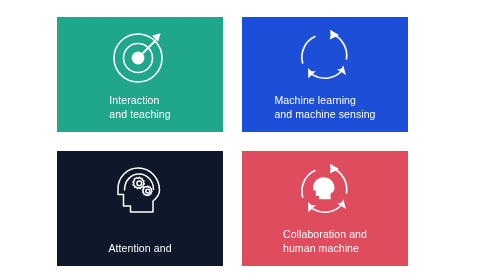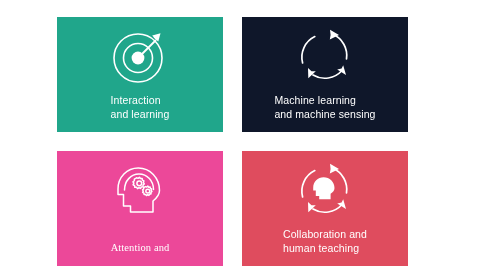--- a/index.html
+++ b/index.html
@@ -86,26 +86,26 @@
           <circle cx="29" cy="33" r="14.5" fill="none" stroke="#ffffff" stroke-width="1.6"></circle>
           <circle cx="29" cy="33" r="6.4" fill="#ffffff"></circle>
           <line x1="29" y1="33" x2="46.5" y2="15.5" stroke="#ffffff" stroke-width="1.8" stroke-linecap="round"></line>
           <path d="M43.2 10.6 L51.5 8.2 L49.3 16.6 L46.0 13.8 Z" fill="#ffffff"></path>
           <path d="M44.6 12.2 L50.6 9.0 L48.0 15.2 Z" fill="#ffffff"></path>
         </svg>
       </div>
       <div class="tile-label">
         <span class="lbl-inner">
           <span class="lbl-line">Interaction</span>
-          <span class="lbl-line">and learning</span>
+          <span class="lbl-line">and teaching</span>
         </span>
       </div>
     </div>
 
-    <div class="tile" style="background: #0f172a;">
+    <div class="tile" style="background: #1d4ed8;">
       <div class="tile-icon">
         <svg viewBox="0 0 62 62" xmlns="http://www.w3.org/2000/svg">
           <g fill="none" stroke="#ffffff" stroke-width="1.7" stroke-linecap="round">
             <path d="M8.6 38.0 A23 23 0 0 1 20.8 11.6"></path>
             <path d="M38.8 9.3 A23 23 0 0 1 52.5 33.8"></path>
             <path d="M48.0 45.5 A23 23 0 0 1 19.0 50.0"></path>
           </g>
           <g fill="#ffffff">
             <path d="M36.0 4.8 L45.0 9.9 L35.8 14.6 L36.6 9.9 Z"></path>
             <path d="M49.2 40.2 L52.0 50.1 L43.2 44.6 L47.6 43.5 Z"></path>
@@ -114,21 +114,21 @@
         </svg>
       </div>
       <div class="tile-label">
         <span class="lbl-inner">
           <span class="lbl-line">Machine learning</span>
           <span class="lbl-line">and machine sensing</span>
         </span>
       </div>
     </div>
 
-    <div class="tile" style="background: #ec4899; font-family: Liberation Serif, serif;">
+    <div class="tile" style="background: #0f172a;">
       <div class="tile-icon">
         <svg viewBox="0 0 62 62" xmlns="http://www.w3.org/2000/svg">
           <g fill="none" stroke="#ffffff" stroke-width="1.5" stroke-linejoin="round" stroke-linecap="round">
             <path d="M50.5 31.5 C50.5 18.6 41.0 9.0 29.3 9.0 C18.0 9.0 9.0 18.2 9.0 30.0
                      L9.0 35.5 L14.5 35.5 L14.5 47.0 L21.5 47.0 L21.5 53.0 L44.0 53.0
                      L44.0 42.0 C48.0 38.8 50.5 35.5 50.5 31.5 Z"></path>
             <path d="M15.5 31.0 C15.5 22.0 21.8 15.0 30.0 15.0 C38.2 15.0 44.5 21.8 44.5 30.5"></path>
           </g>
           <g fill="none" stroke="#ffffff" stroke-width="1.5" stroke-linejoin="round">
             <path d="M27.5 18.8 l1.6 0.55 1.35 -1.15 1.0 1.35 1.7 -0.15 0.25 1.7 1.55 0.75 -0.6 1.6 0.95 1.4 -1.3 1.1 0.1 1.7 -1.7 0.25 -0.85 1.5 -1.55 -0.7 -1.45 0.9 -1.05 -1.35 -1.7 0.05 -0.2 -1.7 -1.5 -0.85 0.75 -1.55 -0.9 -1.45 1.4 -1.0 0 -1.7 z"></path>
@@ -159,19 +159,19 @@
             <path d="M21.8 46.2 L14.3 53.2 L14.0 43.0 L17.5 46.2 Z"></path>
           </g>
           <path fill="#ffffff" d="M40.5 29.0 C40.5 22.8 35.6 18.2 29.6 18.2
                    C23.8 18.2 19.2 22.8 19.2 28.7 L19.2 31.5 L21.8 31.5 L21.8 37.0
                    L25.2 37.0 L25.2 40.2 L36.6 40.2 L36.6 34.8 C39.0 33.2 40.5 31.4 40.5 29.0 Z"></path>
         </svg>
       </div>
       <div class="tile-label">
         <span class="lbl-inner">
           <span class="lbl-line">Collaboration and</span>
-          <span class="lbl-line">human teaching</span>
+          <span class="lbl-line">human machine</span>
         </span>
       </div>
     </div>
 
   </div>
 </div>
 
 </body></html>

